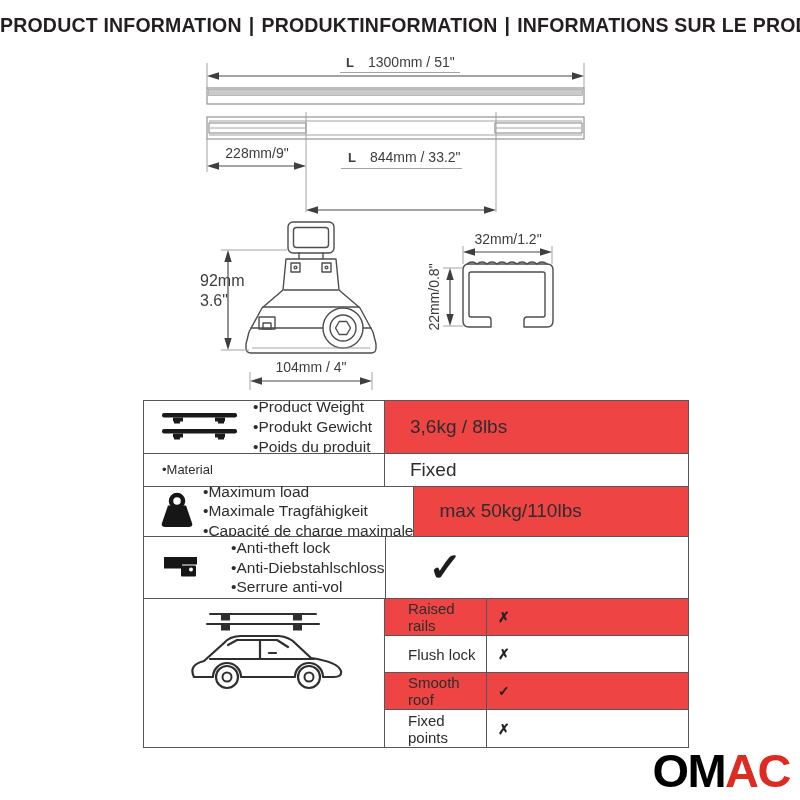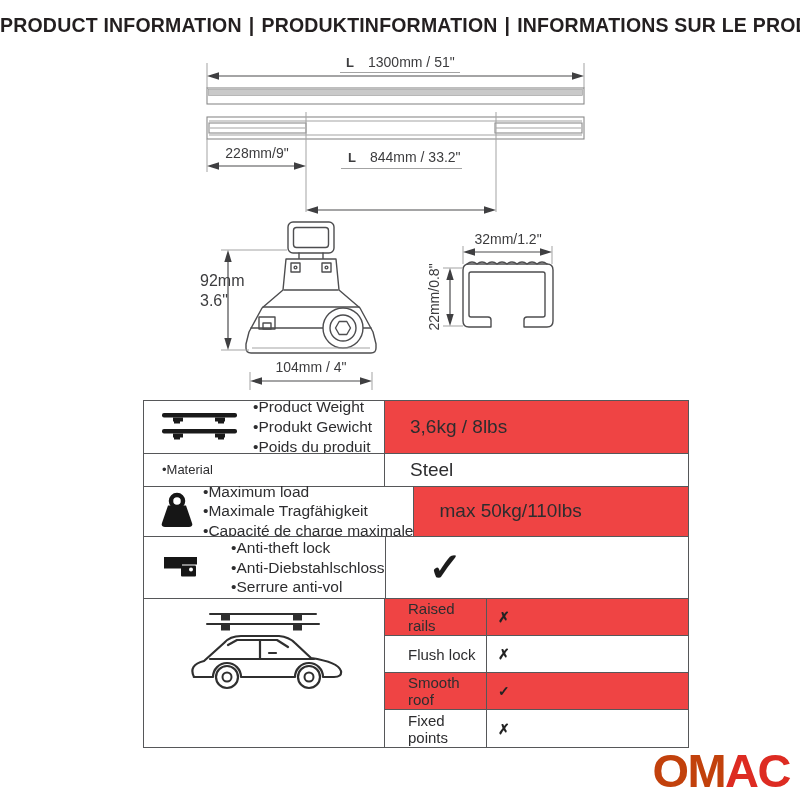--- a/index.html
+++ b/index.html
@@ -42,21 +42,21 @@
   .r5l{flex-direction:column;align-items:center;justify-content:flex-start;padding-top:8px;}
   .r5l .bl{align-self:flex-start;padding-left:15px;margin-top:4px;}
   .r5l .bl div{white-space:normal;}
   .sub{flex:1;display:grid;grid-template-columns:102px 1fr;grid-template-rows:repeat(4,1fr);align-self:stretch;}
   .scell{box-sizing:border-box;display:flex;align-items:center;font-size:15px;color:#2d2d2f;border-bottom:1px solid #565759;padding-left:23px;}
   .scell.last{border-bottom:none;}
   .slabel{border-right:1px solid #565759;}
   .smark{font-size:14px;font-weight:bold;color:#222;padding-left:11px;}
   
   .logo{position:absolute;right:10px;bottom:6px;font-size:47px;font-weight:900;letter-spacing:-1.5px;line-height:1;}
-  .logo .p1{color:#c2410c;}
+  .logo .p1{color:#000000;}
   .logo .p2{color:#dd2b22;}
   .icon{flex:0 0 auto;}
 </style>
 </head>
 <body>
 
 <div class="hdr">
   <span>PRODUCT INFORMATION</span><span class="sep">|</span><span>PRODUKTINFORMATION</span><span class="sep">|</span><span>INFORMATIONS SUR LE PRODUIT</span>
 </div>
 
@@ -185,21 +185,21 @@
     <div class="vcell gray">
       <span class="vtext">3,6kg / 8lbs</span>
     </div>
   </div>
 
   <div class="trow" style="height:33px;">
     <div class="lcell">
       <span class="mat">•Material</span>
     </div>
     <div class="vcell">
-      <span class="vtext">Steel</span>
+      <span class="vtext">Fixed</span>
     </div>
   </div>
 
   <div class="trow" style="height:50px;">
     <div class="lcell">
       <svg class="icon" style="margin-left:15px;" width="36" height="38" viewBox="0 0 36 38">
         <circle cx="18" cy="9" r="6" fill="none" stroke="#161616" stroke-width="4.5"></circle>
         <path d="M9,13.5 h18 l6,17.5 q1.2,4 -3,4 H6 q-4.2,0 -3,-4 z" fill="#161616"></path>
       </svg>
       <div class="bl" style="margin-left:8px;">

